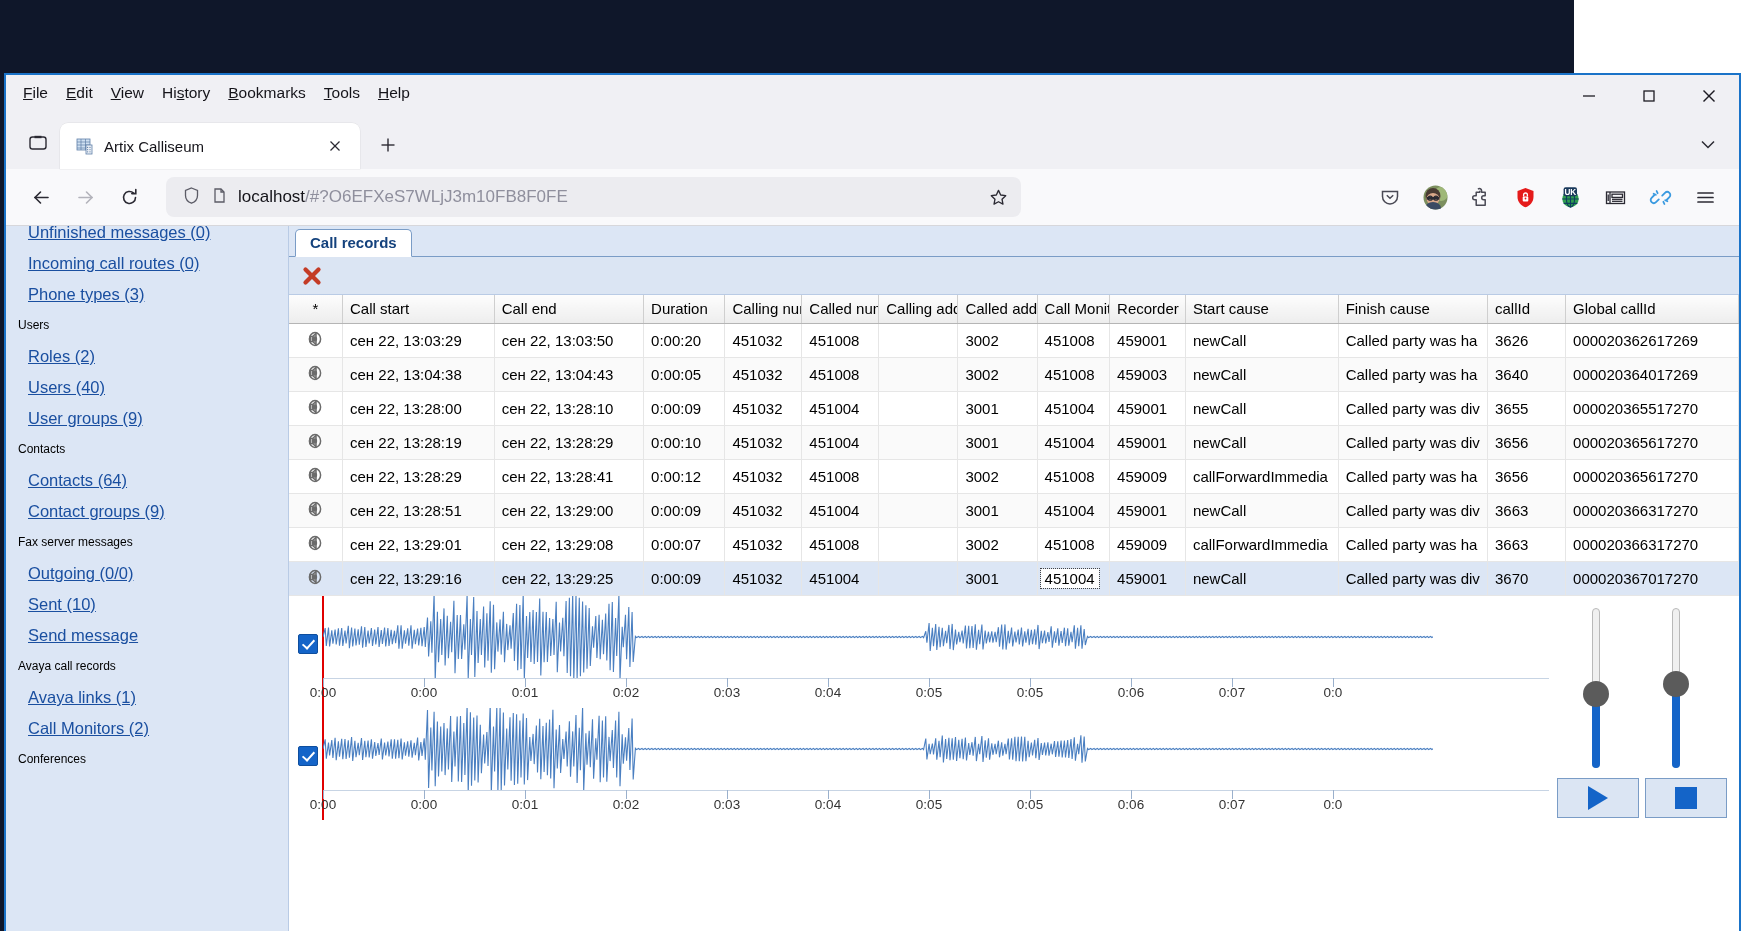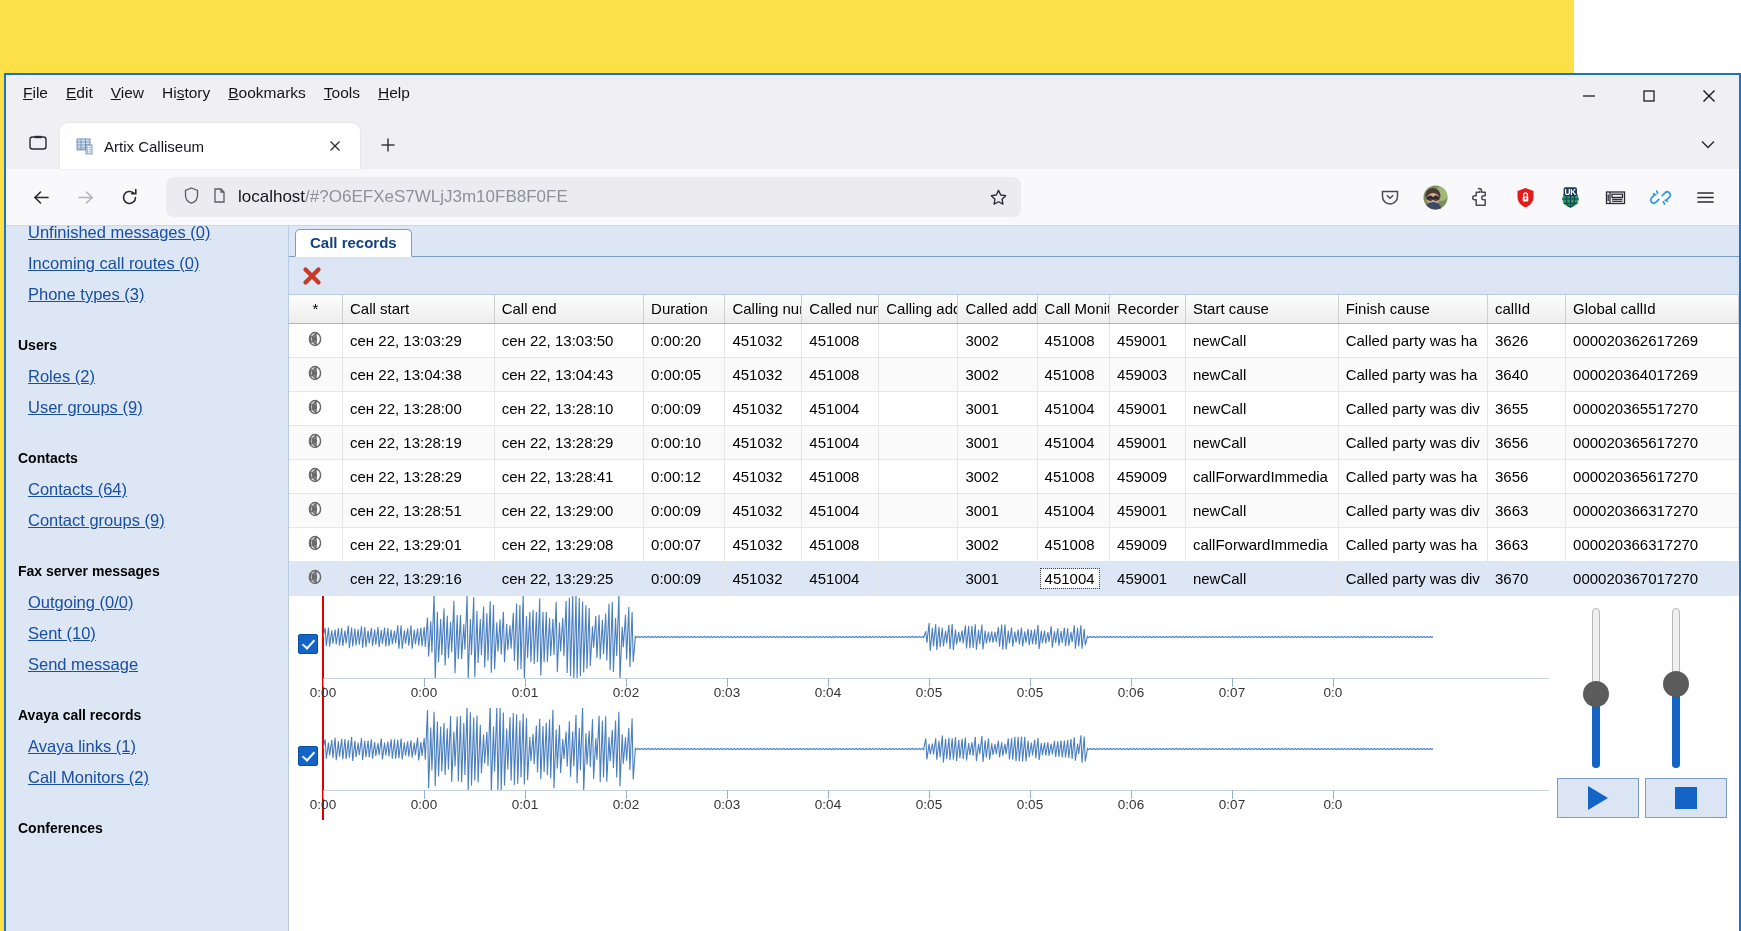--- a/index.html
+++ b/index.html
@@ -3,21 +3,21 @@
 <meta charset="utf-8">
 <style>
   * { box-sizing: border-box; }
   html, body {
     margin: 0; padding: 0;
     width: 1741px; height: 931px;
     overflow: hidden;
     background: #ffffff;
     font-family: "Liberation Sans", sans-serif;
   }
-  .screen { position: relative; width: 1574px; height: 931px; background: #fde047; }
+  .screen { position: relative; width: 1574px; height: 931px; background: #0f172a; }
 
   
   .browser {
     position: absolute; left: 4px; top: 73px;
     width: 1737px; height: 858px;
     background: #f0f0f4;
     border-top: 2px solid #1a73c8;
     border-left: 2px solid #1a73c8;
     border-right: 2px solid #1a73c8;
     display: flex; flex-direction: column;
@@ -94,22 +94,22 @@
     padding: 0 0 0 22px; overflow: hidden; position: relative;
     border-right: 1px solid #b9cbe5;
   }
   .sb-link {
     display: block; font-size: 16.5px; color: #1a4fa0;
     text-decoration: underline; margin: 0 0 0 0;
     line-height: 31px; white-space: nowrap;
   }
   .sb-link.visited { color: #6a2d8f; }
   .sb-head {
-    font-size: 14px; font-weight: bold; color: #000;
-    line-height: 31px; margin-left: -10px; white-space: nowrap; margin-top: 20px;
+    font-size: 12px; font-weight: normal; color: #000;
+    line-height: 31px; margin-left: -10px; white-space: nowrap;
   }
   .sb-clip-top { margin-top: -9px; }
 
   
   .main { flex: 1; display: flex; flex-direction: column; background: #dce6f5; overflow: hidden; position: relative; }
 
   .tabrow {
     height: 31px; display: flex; align-items: flex-end;
     padding-left: 6px; background: #dce6f5;
     border-bottom: 1px solid #7a9cc6;
@@ -383,20 +383,21 @@
       <div class="sidebar">
         <div class="sb-clip-top">
           <a class="sb-link">Unfinished messages (0)</a>
           <a class="sb-link">Incoming call routes (0)</a>
           <a class="sb-link">Phone types (3)</a>
         </div>
 
         <div>
           <div class="sb-head">Users</div>
           <a class="sb-link">Roles (2)</a>
+          <a class="sb-link">Users (40)</a>
           <a class="sb-link">User groups (9)</a>
         </div>
 
         <div>
           <div class="sb-head">Contacts</div>
           <a class="sb-link">Contacts (64)</a>
           <a class="sb-link">Contact groups (9)</a>
         </div>
 
         <div>

